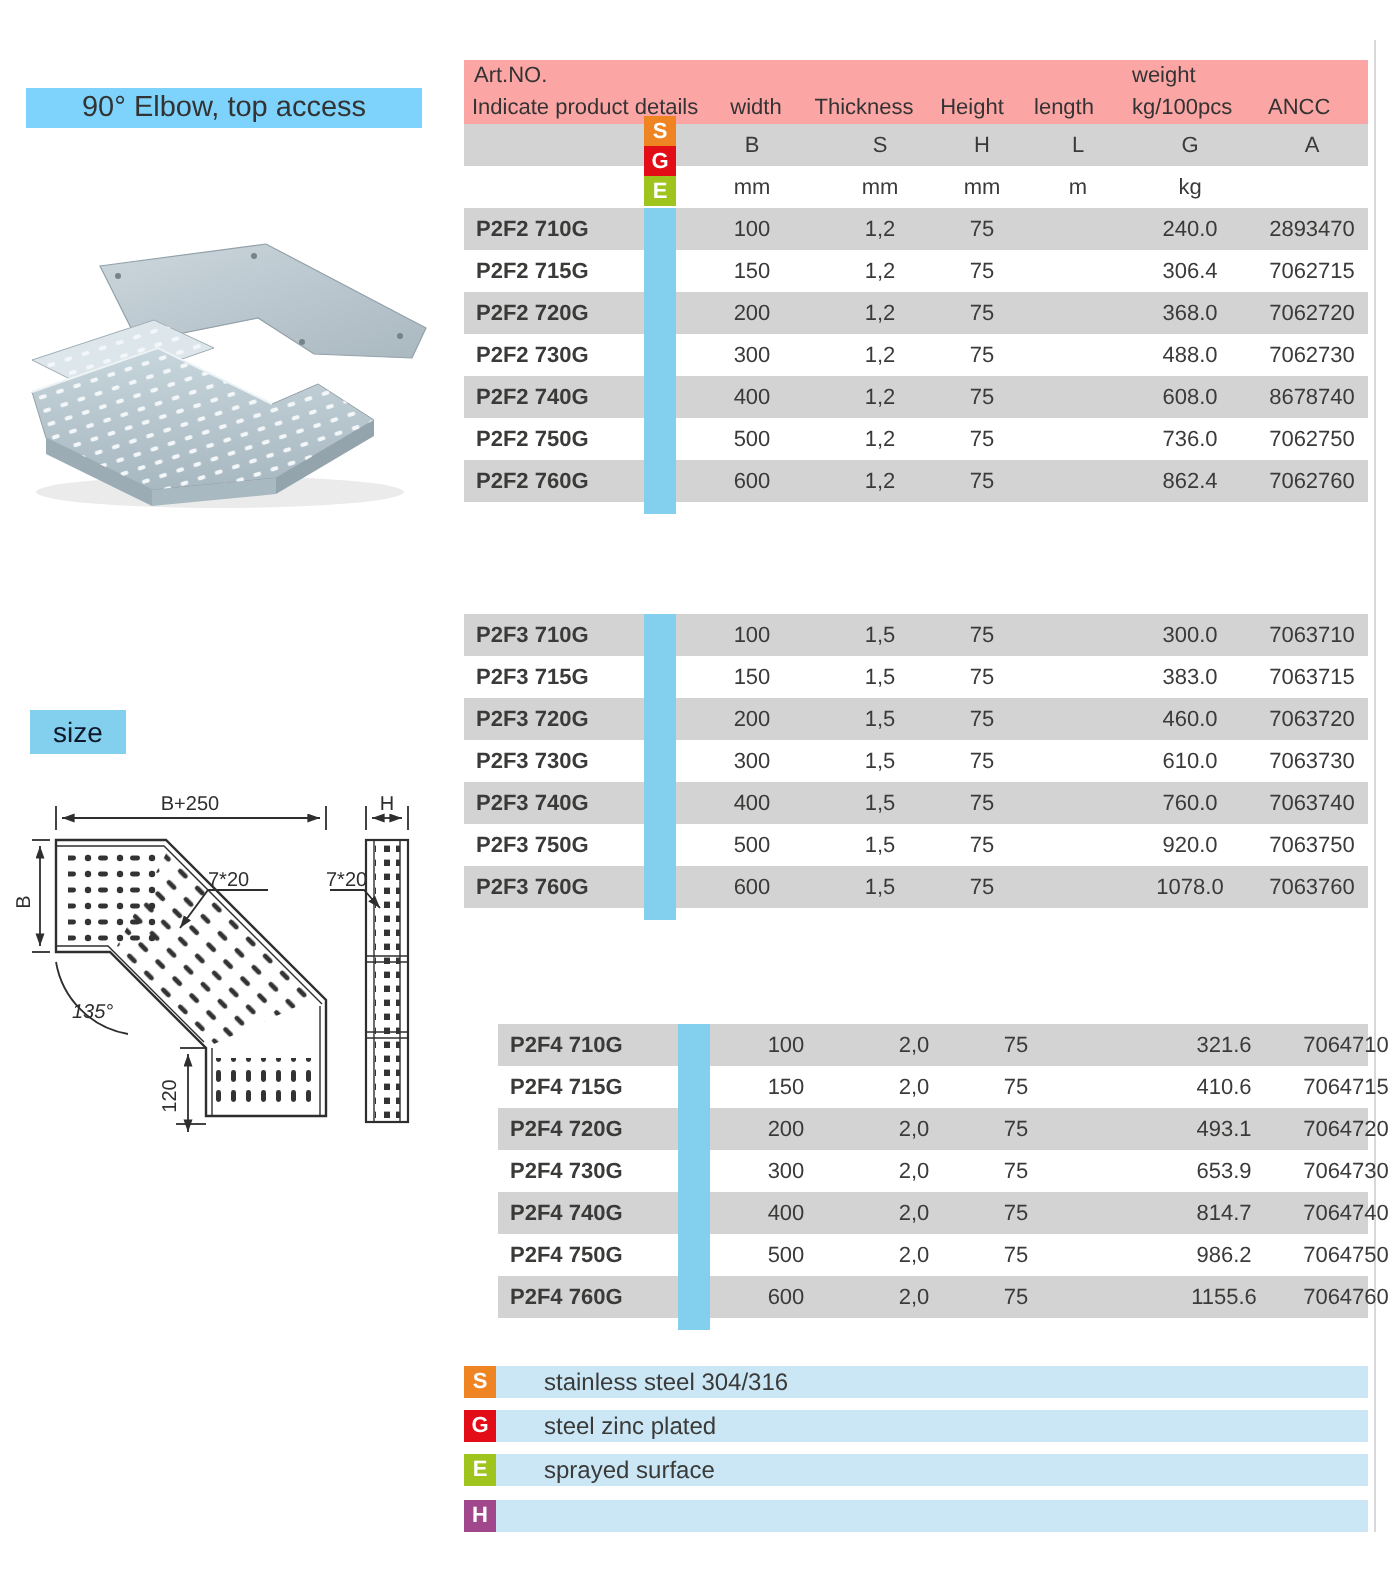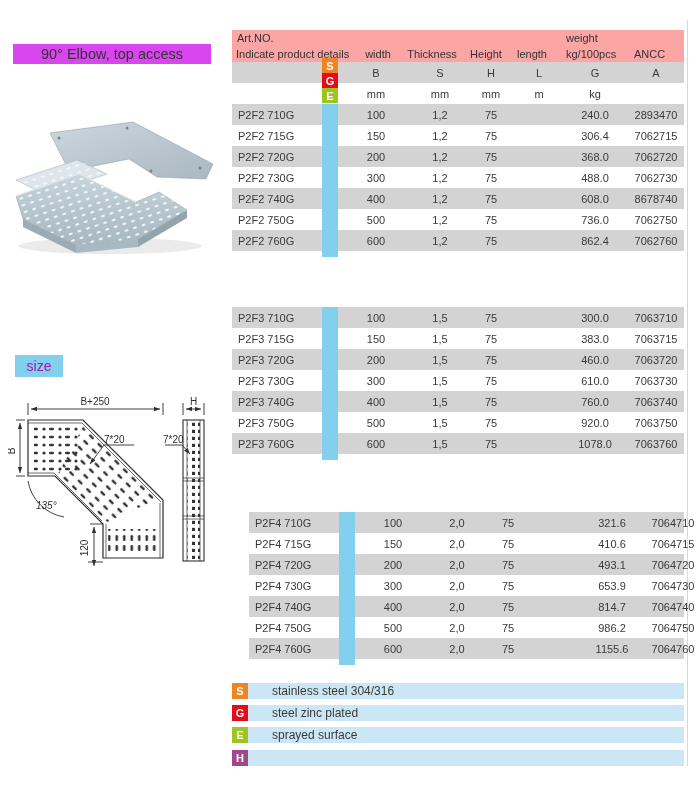--- a/index.html
+++ b/index.html
@@ -6,29 +6,29 @@
   body{
     width:699px;height:788px;background:#ffffff;
     font-family:"Liberation Sans", sans-serif;
     color:#3a3a39;position:relative;overflow:hidden;
     -webkit-font-smoothing:antialiased;
   }
   .abs{position:absolute;}
 
   
   .title-band{
-    left:13px;top:44px;width:198px;height:20px;background:#d946ef;
+    left:13px;top:44px;width:198px;height:20px;background:#7dd3fc;
     display:flex;align-items:center;justify-content:center;
     font-size:14.5px;color:#333;
   }
   .photo-box{left:10px;top:118px;width:205px;height:140px;}
   .size-label{
     left:15px;top:355px;width:48px;height:22px;background:#82cfee;
     display:flex;align-items:center;justify-content:center;
-    font-size:14px;color:#a21caf;
+    font-size:14px;color:#0f172a;
   }
   .drawing-box{left:8px;top:393px;width:212px;height:184px;}
 
   .right-rule{left:687px;top:20px;width:1px;height:746px;background:#d8d8d8;}
 
   
   .table-area{left:232px;top:30px;width:452px;}
 
   .thead{
     position:relative;height:32px;background:#fca5a5;font-size:11px;color:#333;
@@ -61,21 +61,21 @@
   .group{position:relative;}
   .group .strip{position:absolute;left:90px;top:0;bottom:-6px;width:16px;background:#82cfee;z-index:1;}
   .g2{margin-top:56px;}
   .g3{margin-top:58px;margin-left:17px;}
   .trow{
     display:grid;grid-template-columns:90px 16px 76px 52px 50px 46px 66px 56px;
     height:21px;align-items:center;font-size:11px;
   }
   .trow.odd{background:#d3d3d3;}
   .tcell{position:relative;z-index:2;text-align:center;white-space:nowrap;}
-  .tcell.c0{text-align:left;padding-left:6px;}
+  .tcell.c0{text-align:left;padding-left:6px;font-weight:bold;}
   .tcell.c1{z-index:0;}
 
   .legend-row{
     position:relative;height:16px;background:#cbe7f6;font-size:12px;
     display:flex;align-items:center;
   }
   .legend-row .txt{padding-left:40px;white-space:nowrap;}
   .legend-key{
     position:absolute;left:0;top:0;width:16px;height:16px;color:#fff;
     font-size:11px;font-weight:bold;display:flex;align-items:center;justify-content:center;

